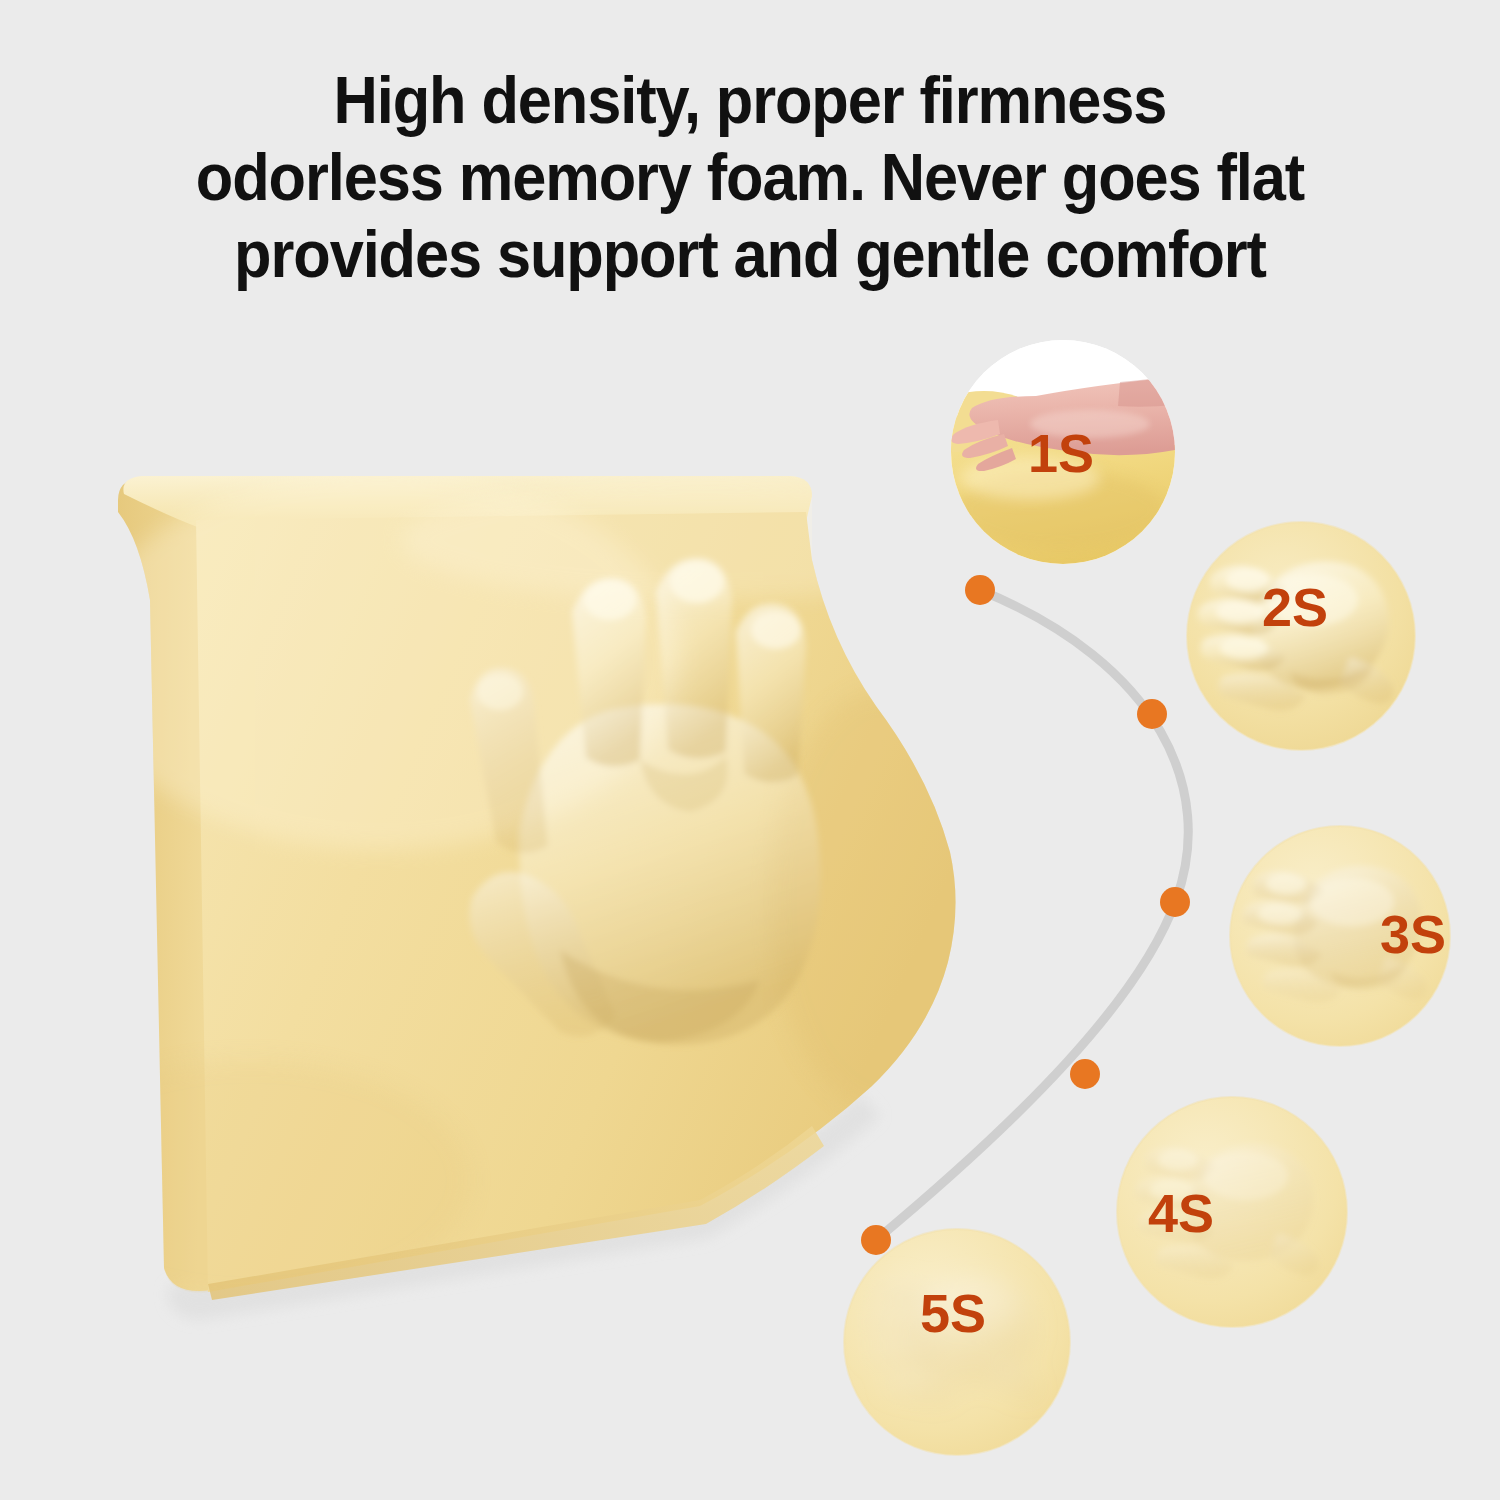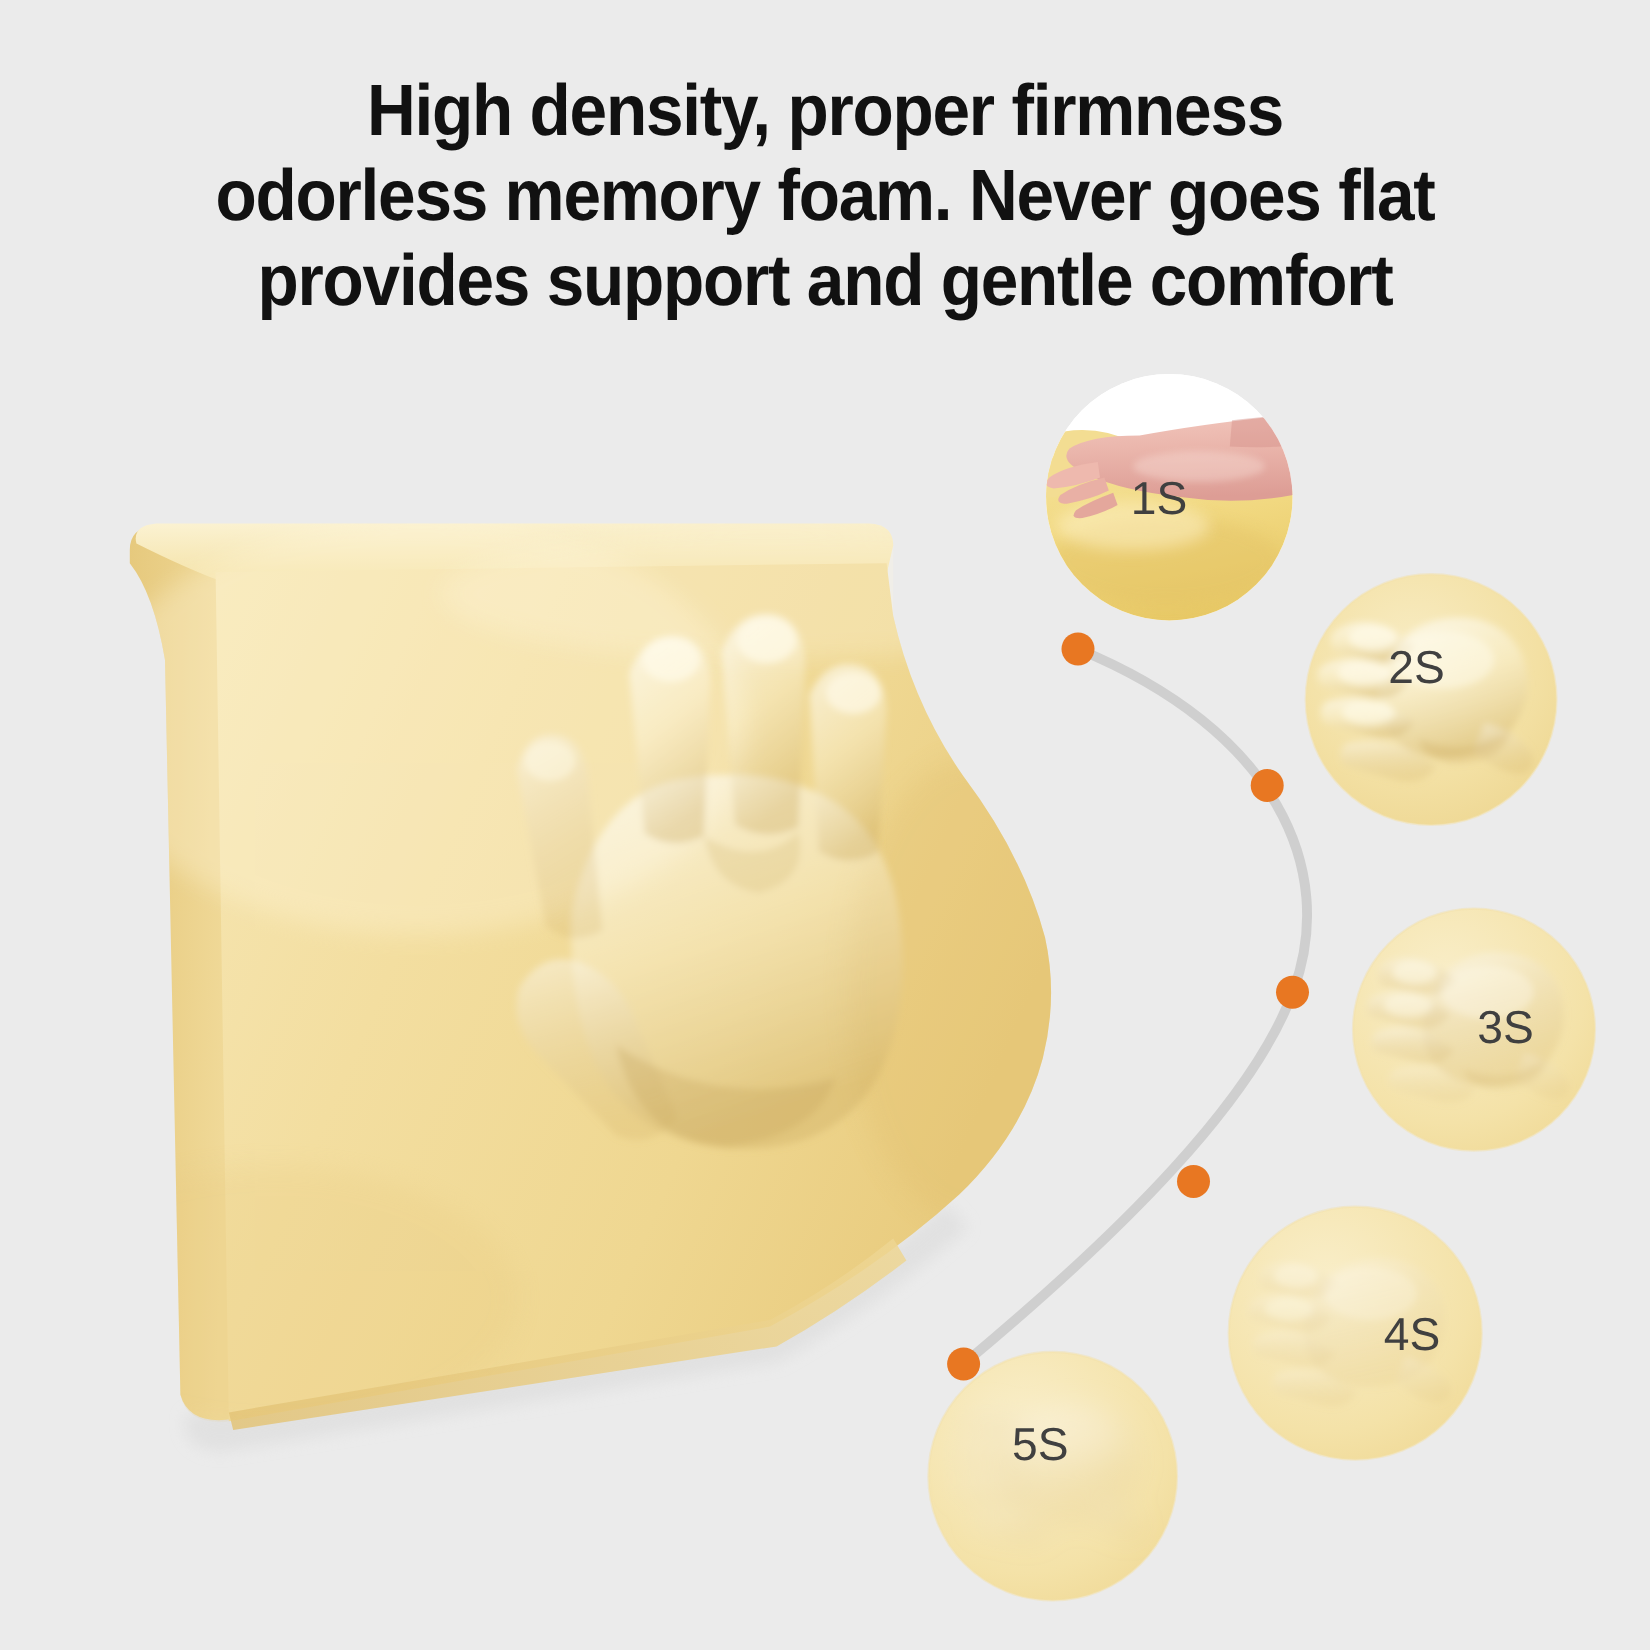--- a/index.html
+++ b/index.html
@@ -24,31 +24,31 @@
     transform-origin:50% 50%;
     white-space:pre-line;
   }
 
   
   svg.art{position:absolute;left:0;top:0;width:1500px;height:1500px;}
 
   
   .cap{
     position:absolute;
-    color:#404040;
-    font-weight:normal;
-    font-size:42px;
+    color:#c2410c;
+    font-weight:bold;
+    font-size:54px;
     line-height:42px;
     letter-spacing:0px;
     white-space:nowrap;
   }
   .cap.c1{left:1028px;top:432px;}
   .cap.c2{left:1262px;top:586px;}
-  .cap.c3{left:1343px;top:913px;text-align:center;}
-  .cap.c4{left:1258px;top:1192px;}
+  .cap.c3{left:1380px;top:913px;text-align:center;}
+  .cap.c4{left:1148px;top:1192px;}
   .cap.c5{left:920px;top:1292px;}
 </style>
 </head>
 <body style="background: rgb(235, 235, 235);">
 
 <div id="stage">
 
   <div class="headline">High density, proper firmness
 odorless memory foam. Never goes flat
 provides support and gentle comfort</div>

